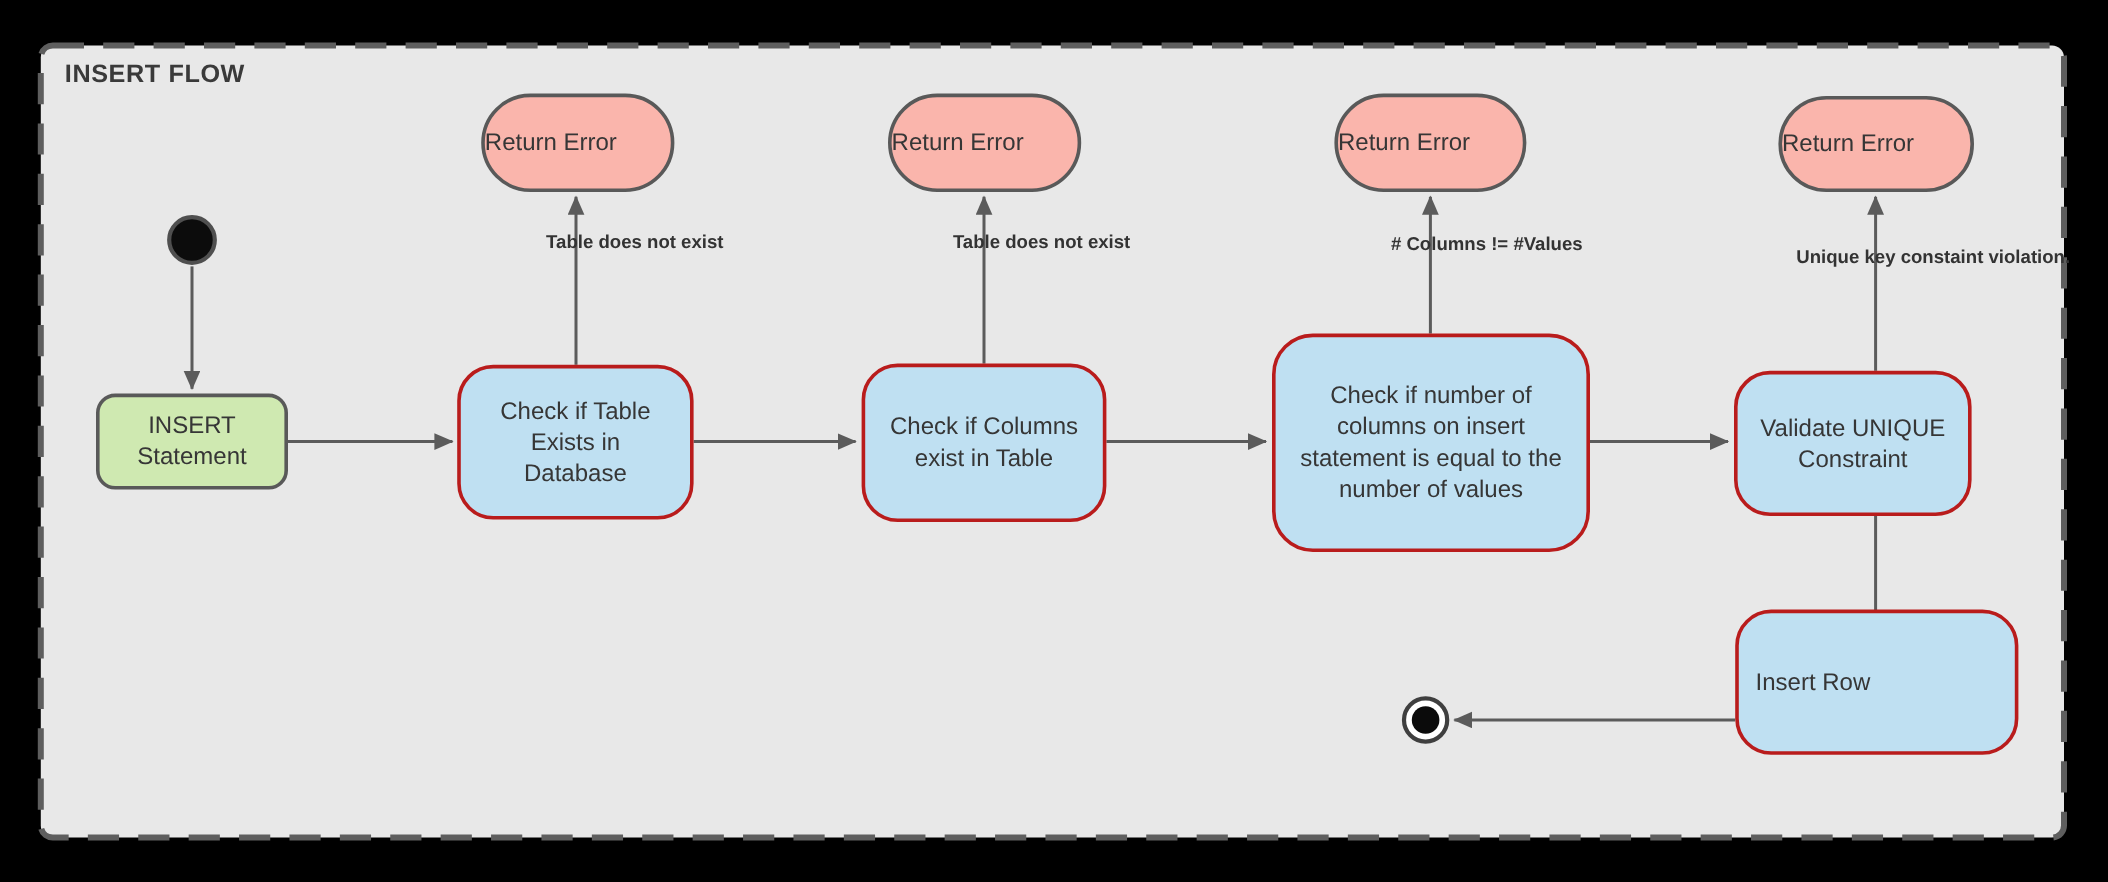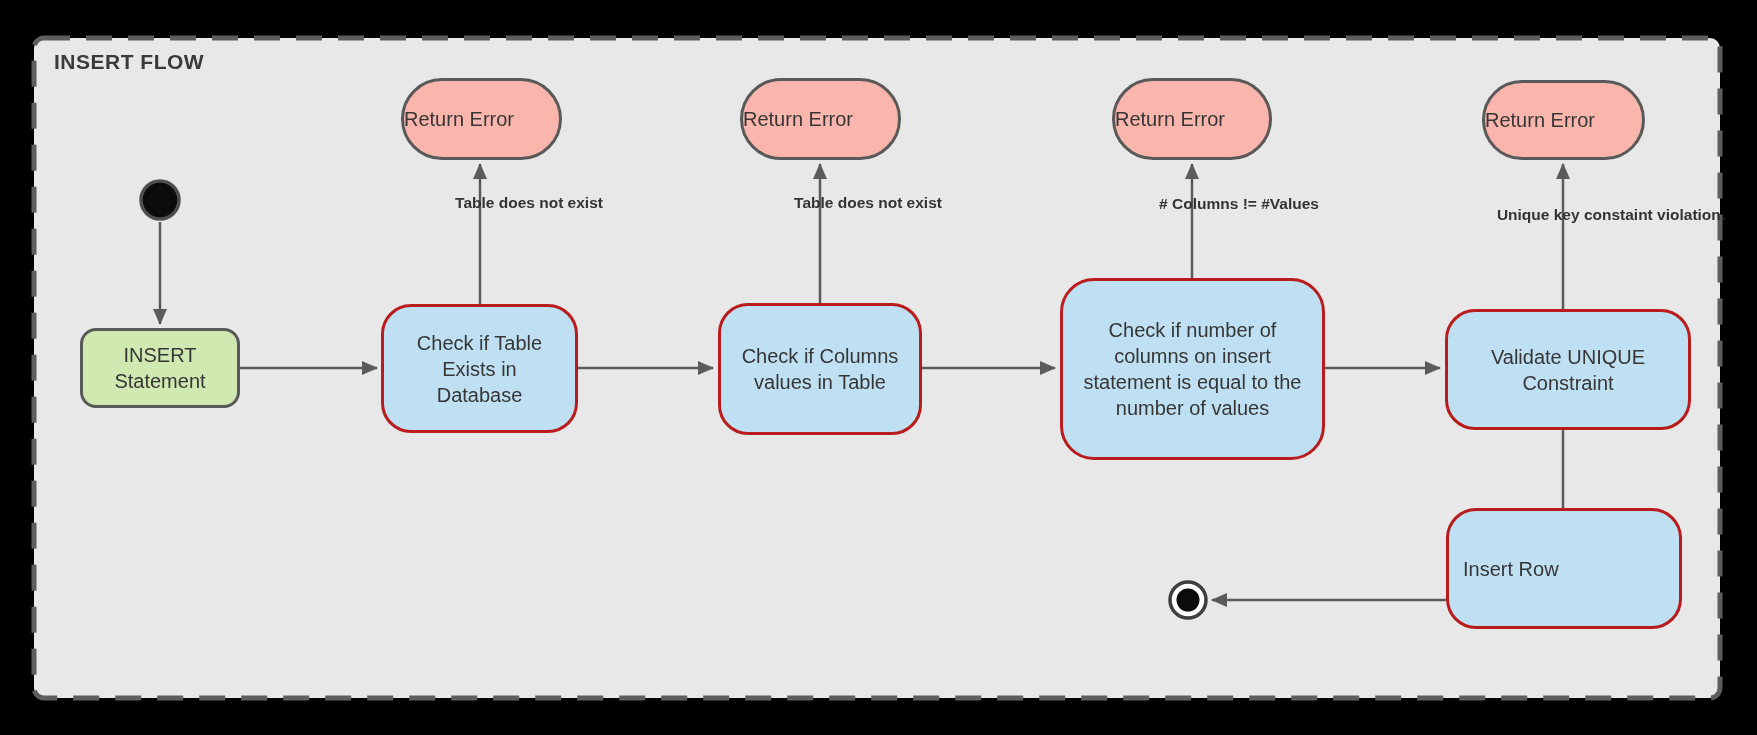--- a/index.html
+++ b/index.html
@@ -110,28 +110,28 @@
 
   <div class="node action-start" style="left:80px; top:328px; width:160px; height:80px; padding:14px 10px;">
     <span class="lbl">INSERT Statement</span>
   </div>
 
   <div class="node process" style="left:381px; top:304px; width:197px; height:129px; padding:0 20px;">
     <span class="lbl">Check if Table Exists in Database</span>
   </div>
 
   <div class="node process" style="left:718px; top:303px; width:204px; height:132px; padding:0 10px;">
-    <span class="lbl">Check if Columns values in Table</span>
+    <span class="lbl">Check if Columns exist in Table</span>
   </div>
 
   <div class="node process" style="left:1060px; top:278px; width:265px; height:182px; padding:0 18px; border-radius:34px;">
     <span class="lbl">Check if number of columns on insert statement is equal to the number of values</span>
   </div>
 
-  <div class="node process" style="left:1445px; top:309px; width:246px; height:121px; padding:0 4px;">
+  <div class="node process" style="left:1445px; top:309px; width:198px; height:121px; padding:0 4px;">
     <span class="lbl">Validate UNIQUE Constraint</span>
   </div>
 
   <div class="node process" style="left:1446px; top:508px; width:236px; height:121px; padding:0 14px;">
     <span class="lbl">Insert Row</span>
   </div>
 
   <div class="node error-pill" style="left:401px; top:78px; width:161px; height:82px;">
     <span class="lbl">Return Error</span>
   </div>

